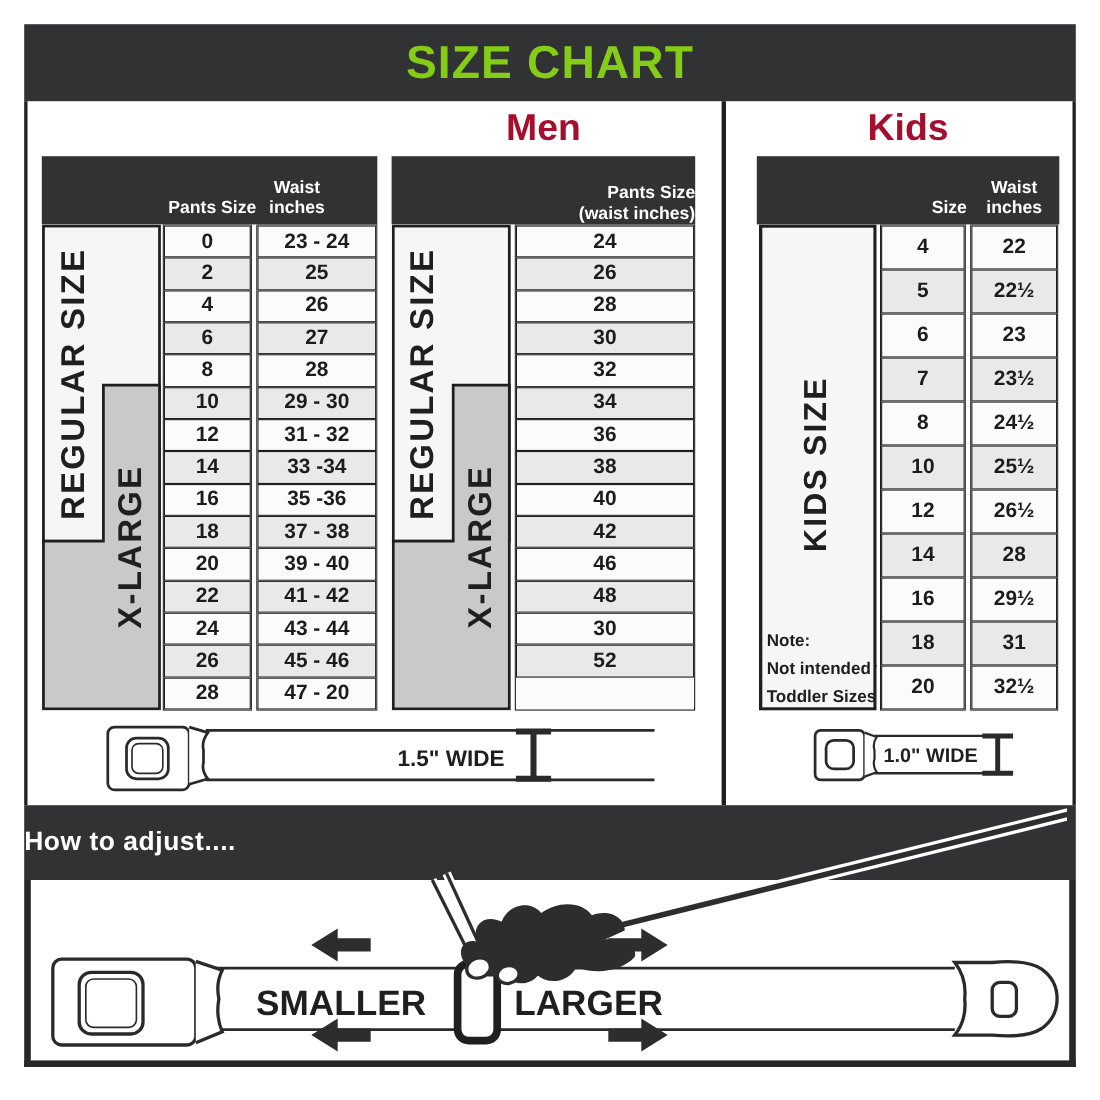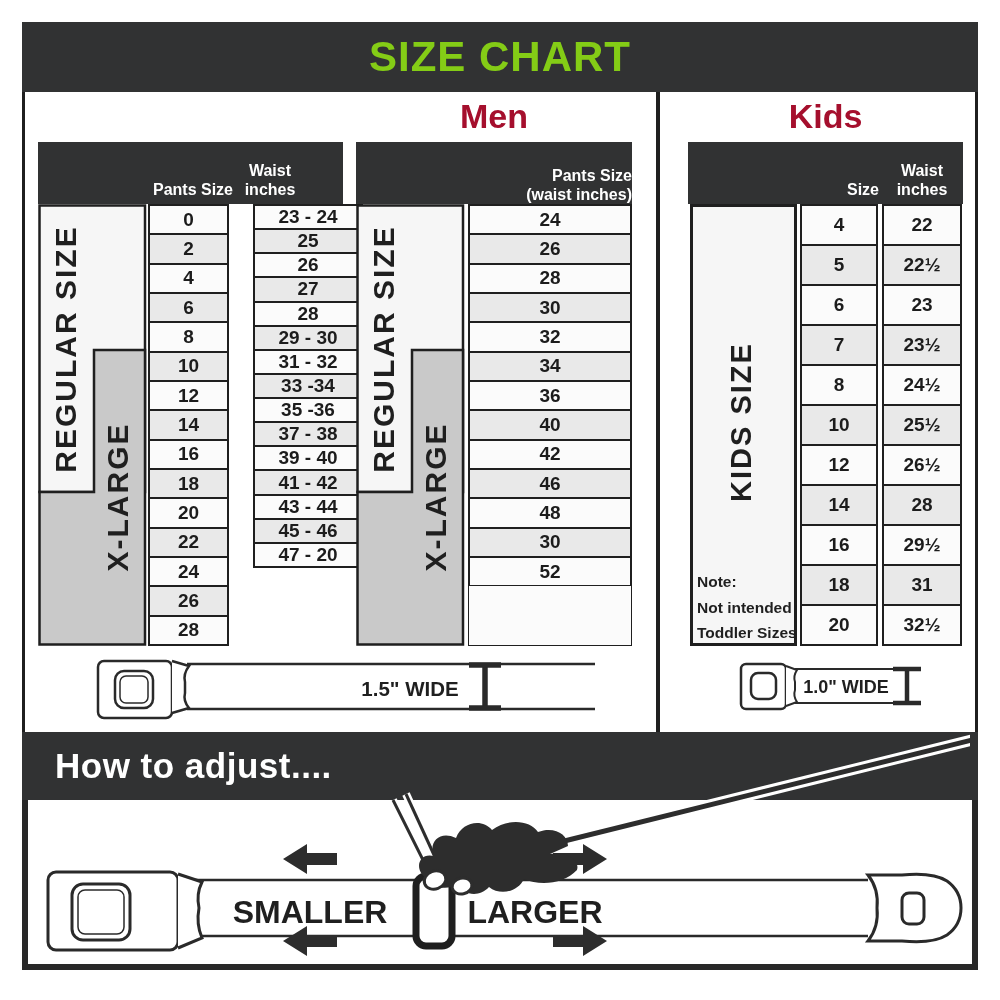--- a/index.html
+++ b/index.html
@@ -15,21 +15,21 @@
   .theader{color:#fff;box-sizing:border-box;}
   .hlabel{position:absolute;color:#fff;font-size:16px;font-weight:bold;text-align:center;line-height:1.2;margin-top:12px;}
   .nowrap{white-space:nowrap;text-align:right;}
   .gridcol{display:grid;border:1.5px solid #1f1f1f;box-sizing:border-box;background:#fbfbfb;}
   .rows15{grid-template-rows:repeat(15,1fr);}
   .rows11{grid-template-rows:repeat(11,1fr);}
   .cell{display:flex;align-items:center;justify-content:center;border:1.5px solid #1f1f1f;
         font-size:19px;font-weight:bold;background:#fbfbfb;}
   .cell:nth-child(even){background:#e9e9e9;}
   .adjustbar{left:22px;top:732px;width:956px;height:68px;display:flex;align-items:center;}
-  .adjusttitle{color:#fff;font-size:35px;font-weight:bold;padding-left:33px;letter-spacing:0.5px;}
+  .adjusttitle{color:#fff;font-size:24px;font-weight:bold;letter-spacing:0.5px;}
   .bottombox{left:22px;top:800px;width:956px;height:170px;background:#fff;box-sizing:border-box;
              border:6px solid #282828;border-top:none;}
   svg{display:block;}
   svg text{font-family:"Liberation Sans",sans-serif;font-weight:bold;fill:#1f1f1f;}
   .noptr{pointer-events:none;}
 </style>
 </head>
 <body>
 
 <div id="root">
@@ -66,21 +66,21 @@
       <div class="cell">12</div>
       <div class="cell">14</div>
       <div class="cell">16</div>
       <div class="cell">18</div>
       <div class="cell">20</div>
       <div class="cell">22</div>
       <div class="cell">24</div>
       <div class="cell">26</div>
       <div class="cell">28</div>
     </div>
-  <div class="abs gridcol rows15" style="left:233px;top:204px;width:110px;height:364px;margin-left:20px;">
+  <div class="abs gridcol rows15" style="left:233px;top:204px;width:110px;height:442px;">
       <div class="cell">23 - 24</div>
       <div class="cell">25</div>
       <div class="cell">26</div>
       <div class="cell">27</div>
       <div class="cell">28</div>
       <div class="cell">29 - 30</div>
       <div class="cell">31 - 32</div>
       <div class="cell">33 -34</div>
       <div class="cell">35 -36</div>
       <div class="cell">37 - 38</div>
@@ -106,20 +106,21 @@
   </svg>
 
   <div class="abs gridcol rows15" style="left:468px;top:204px;width:164px;height:442px;">
       <div class="cell">24</div>
       <div class="cell">26</div>
       <div class="cell">28</div>
       <div class="cell">30</div>
       <div class="cell">32</div>
       <div class="cell">34</div>
       <div class="cell">36</div>
+      <div class="cell">38</div>
       <div class="cell">40</div>
       <div class="cell">42</div>
       <div class="cell">46</div>
       <div class="cell">48</div>
       <div class="cell">30</div>
       <div class="cell">52</div>
     </div>
 
   <div class="abs darkbar theader" style="left:688px;top:142px;width:275px;height:62px;">
     <div class="hlabel nowrap" style="left:111px;width:80px;bottom:5px;">Size</div>

